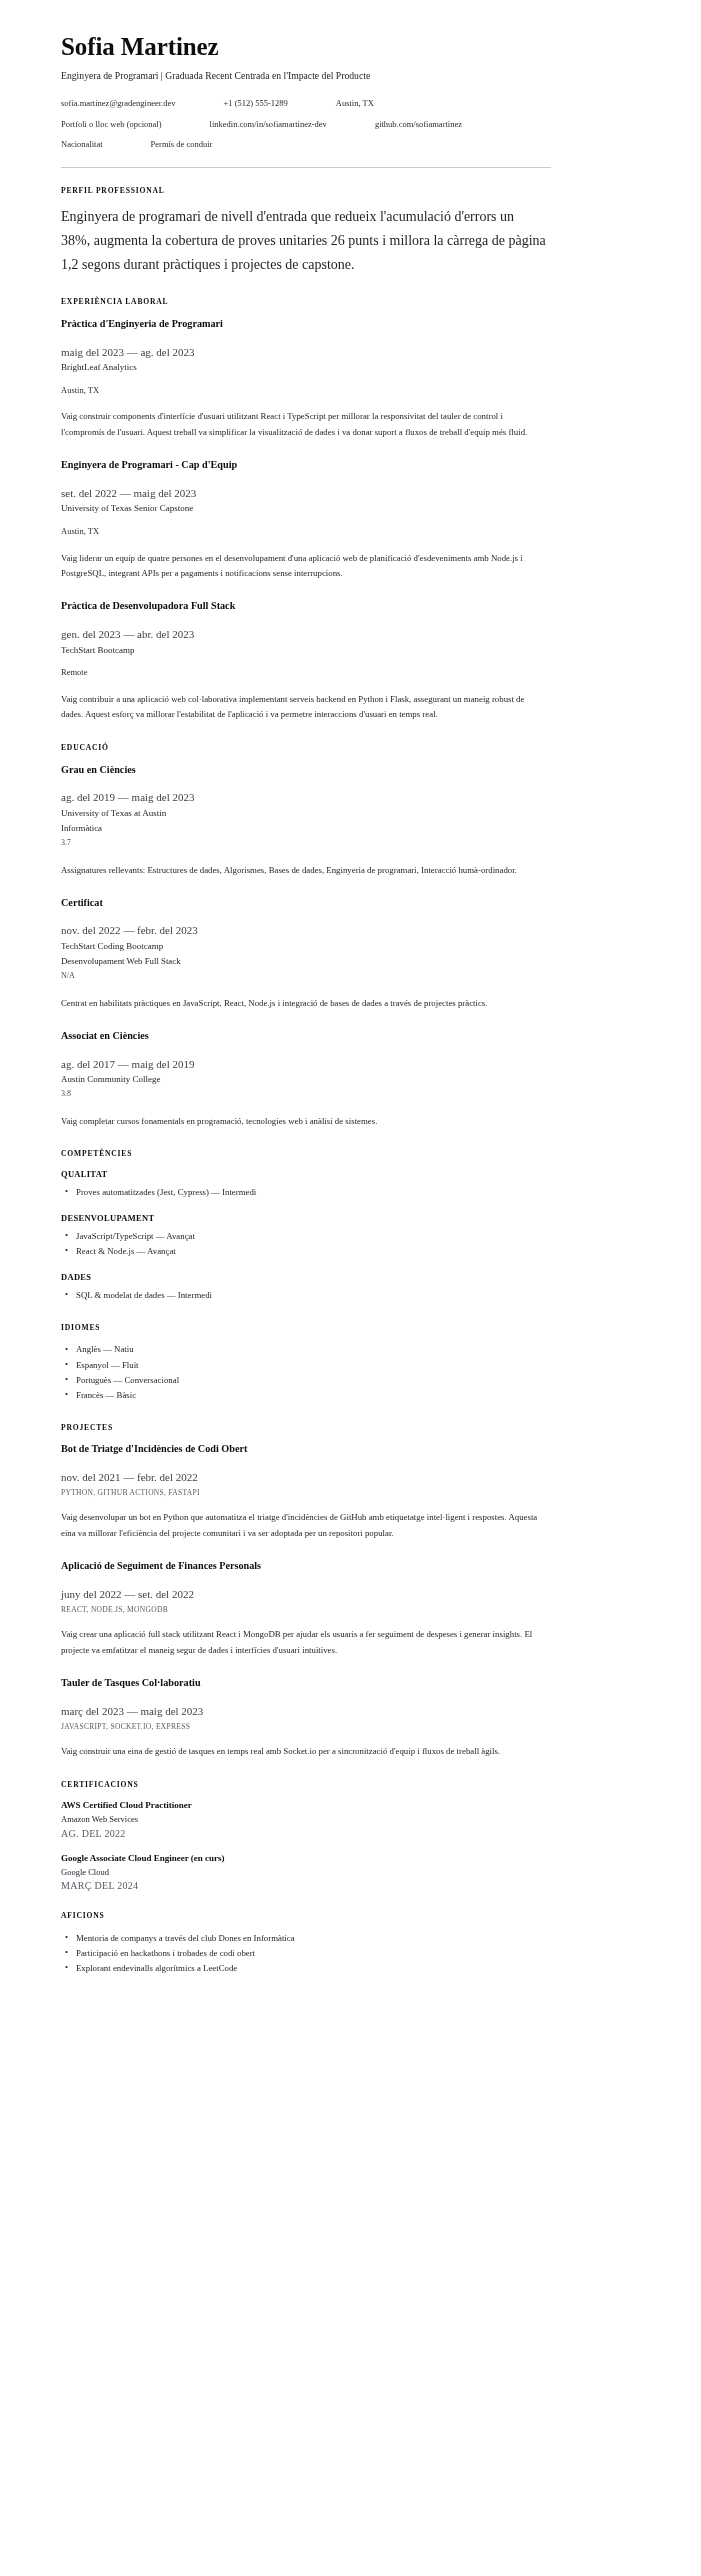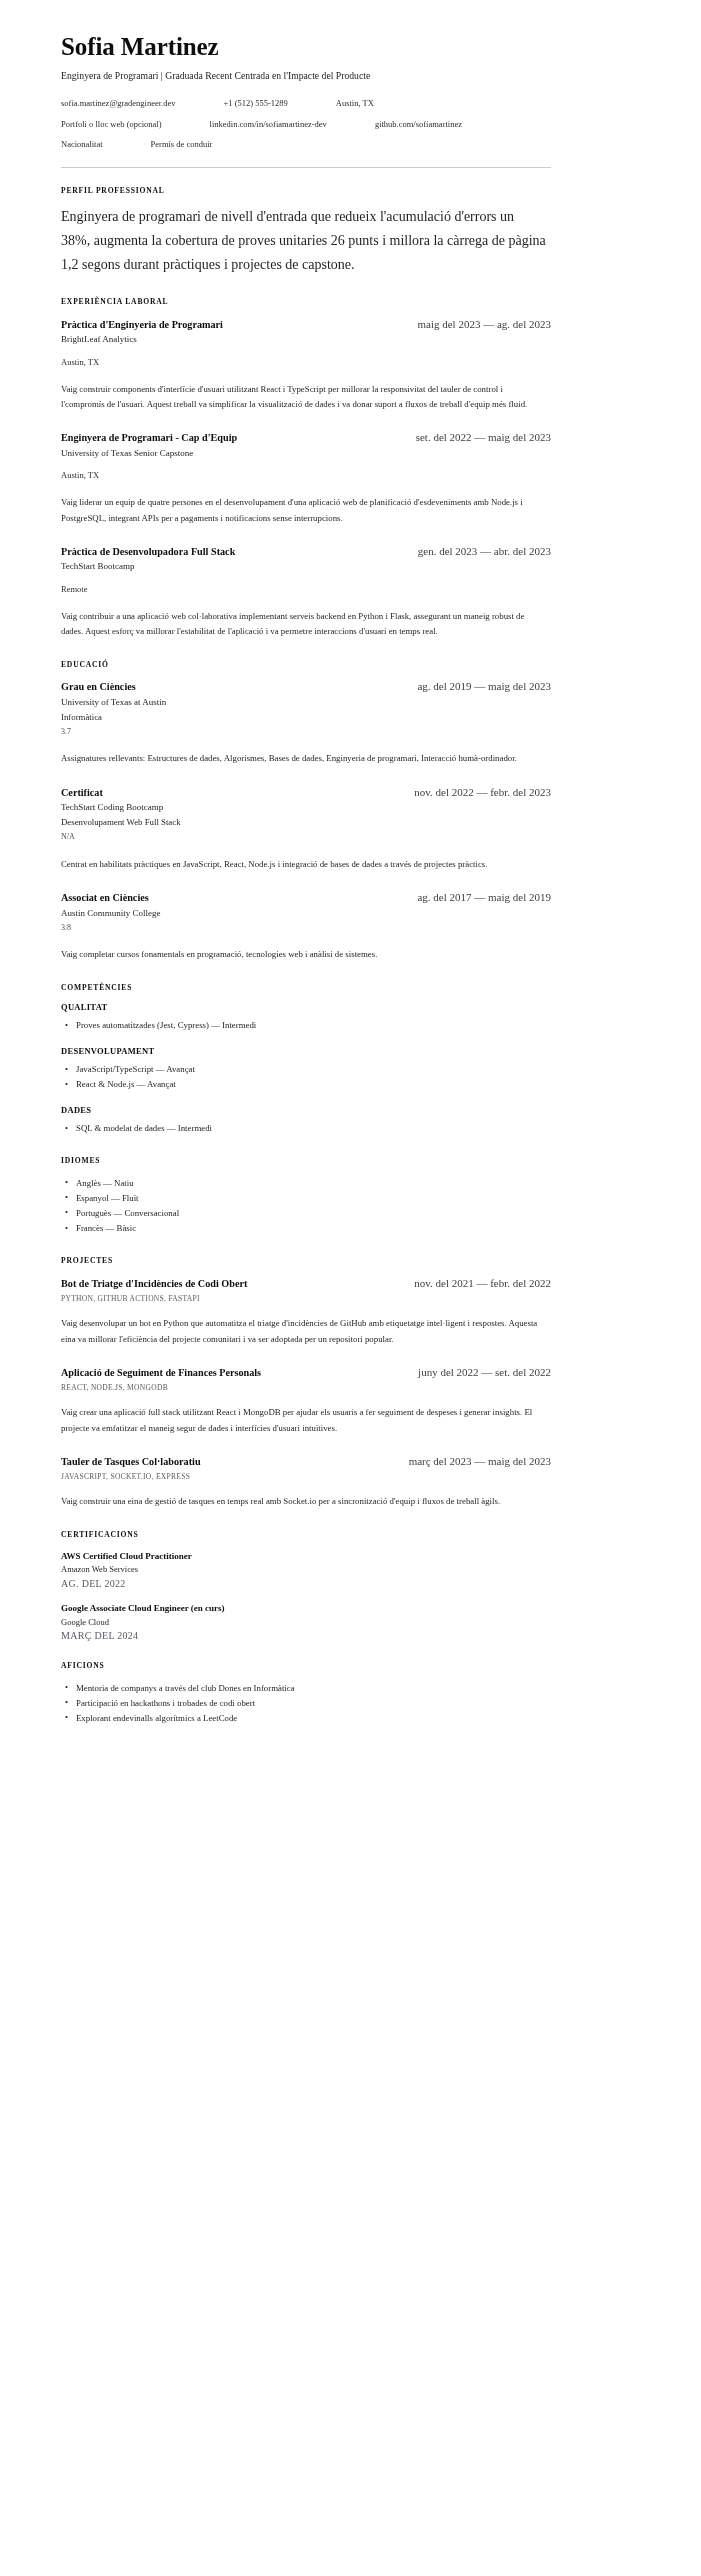--- a/index.html
+++ b/index.html
@@ -73,20 +73,21 @@
   }
 
   
   .entry { margin-bottom: 17.5px; }
   .entry:last-child { margin-bottom: 0; }
   .entry-head {
     display: flex;
     align-items: baseline;
     justify-content: space-between;
     gap: 14px;
+    flex-direction: column;
   }
   .entry-title {
     font-size: 10.2px;
     font-weight: bold;
     color: #0d0d12;
     line-height: 1.35;
     margin: 0;
   }
   .entry-date {
     font-size: 11px;

